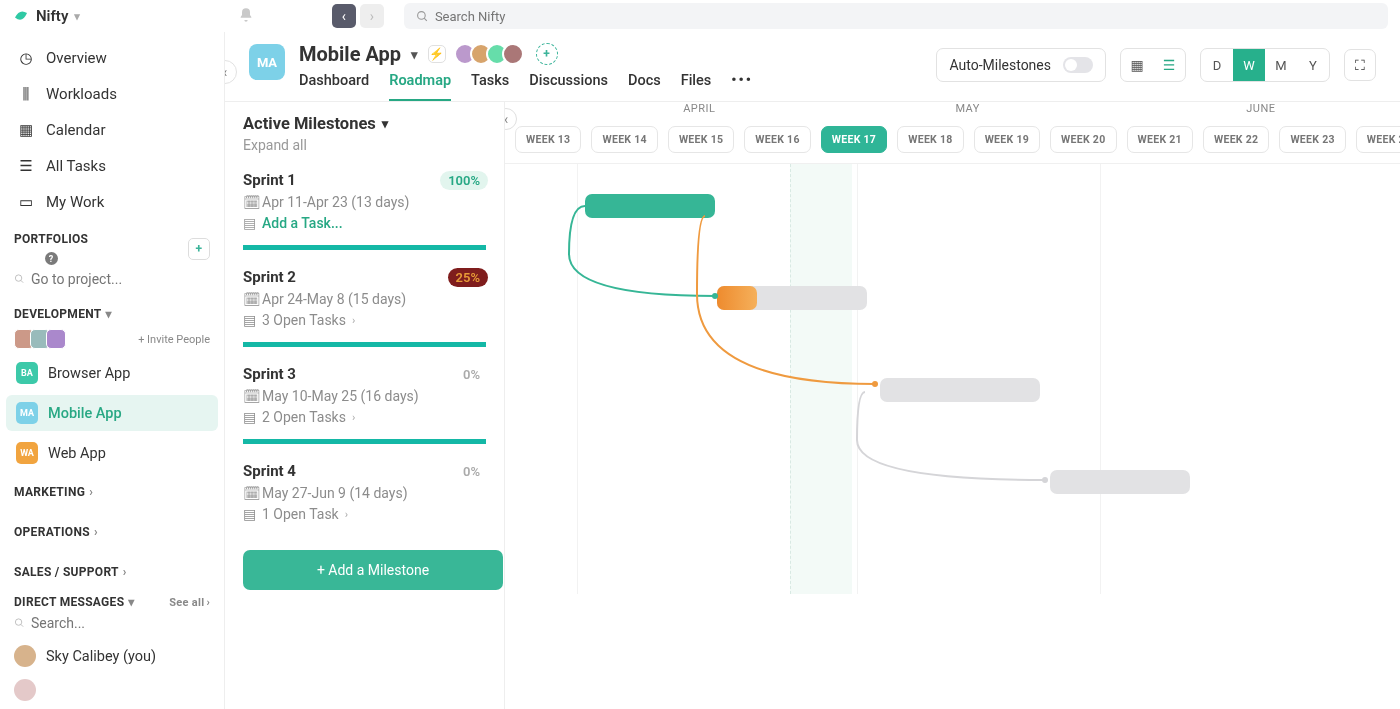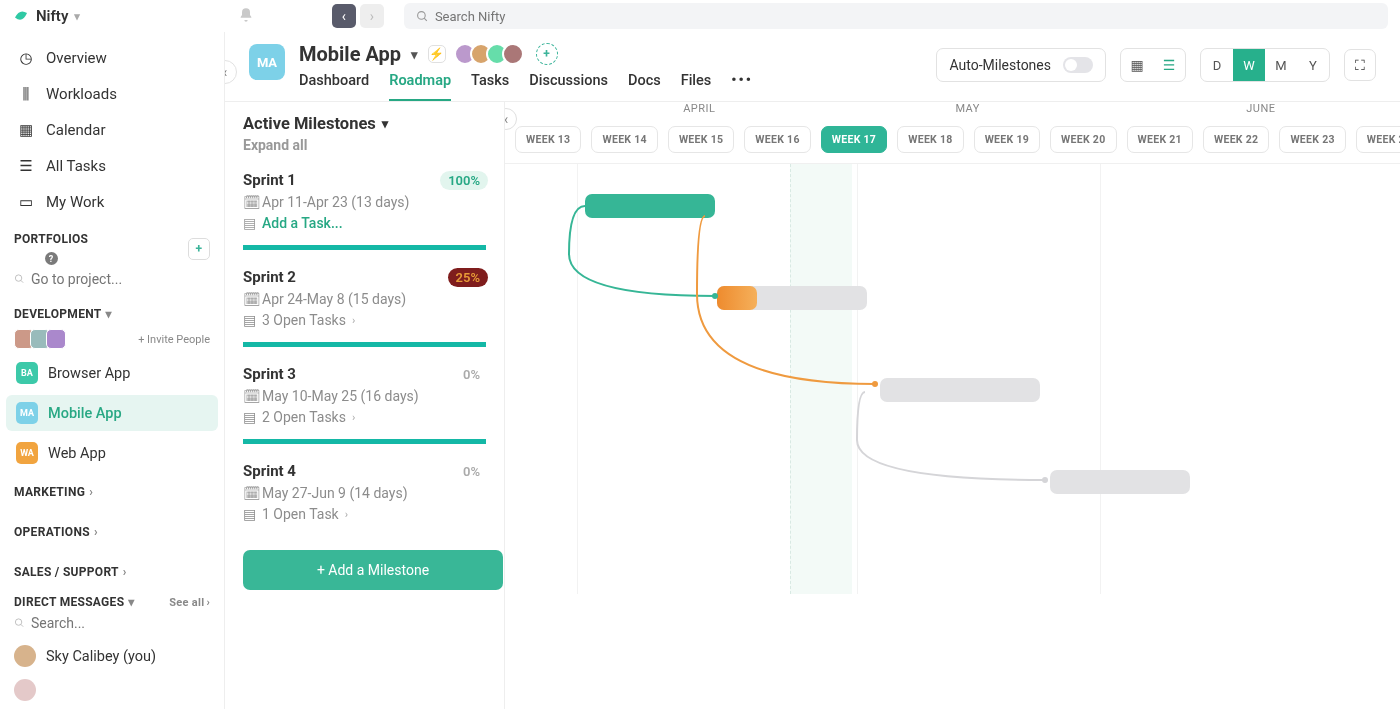--- a/index.html
+++ b/index.html
@@ -68,21 +68,21 @@
 .view-pair span.active { color:#27a884; }
 .zoom-set { border:1px solid #e2e2e2; border-radius:7px; display:flex; overflow:hidden; }
 .zoom-set span { width:32px; height:32px; display:flex; align-items:center; justify-content:center; font-size:13px; color:#555; cursor:pointer; }
 .zoom-set span.active { background:#27b08c; color:#fff; }
 .fullscreen-btn { border:1px solid #e2e2e2; border-radius:7px; width:32px; height:32px; display:flex; align-items:center; justify-content:center; color:#333; cursor:pointer; }
 
 
 .roadmap { display:flex; height:calc(100% - 70px); position:relative; }
 .rm-left { width:280px; border-right:1px solid #eee; padding:12px 18px 0 18px; }
 .rm-head { font-size:16.5px; font-weight:700; display:flex; align-items:center; gap:6px; }
-.expand-all { font-size:14px; color:#999; margin-top:4px; cursor:pointer;font-weight:bold; }
+.expand-all { font-size:14px; color:#999; margin-top:4px; cursor:pointer; }
 .milestone { padding:18px 0 14px 0; border-bottom:5px solid #14b8a6; position:relative; }
 .ms-title { font-weight:700; font-size:15px; }
 .ms-line { display:flex; align-items:center; gap:6px; color:#8c8c8c; font-size:14px; margin-top:5px; }
 .ms-line.link { color:#27a884; font-weight:500; cursor:pointer; }
 .ms-line .chev { font-size:11px; color:#aaa; }
 .ms-icon { width:13px; text-align:center; }
 .pct { position:absolute; right:-2px; top:18px; font-size:13px; font-weight:600; padding:2px 8px; border-radius:10px; }
 .pct.green { background:#e2f5ee; color:#27a884; }
 .pct.orange { background:#7f1d1d; color:#e79a37; }
 .pct.gray { color:#aaa; }

